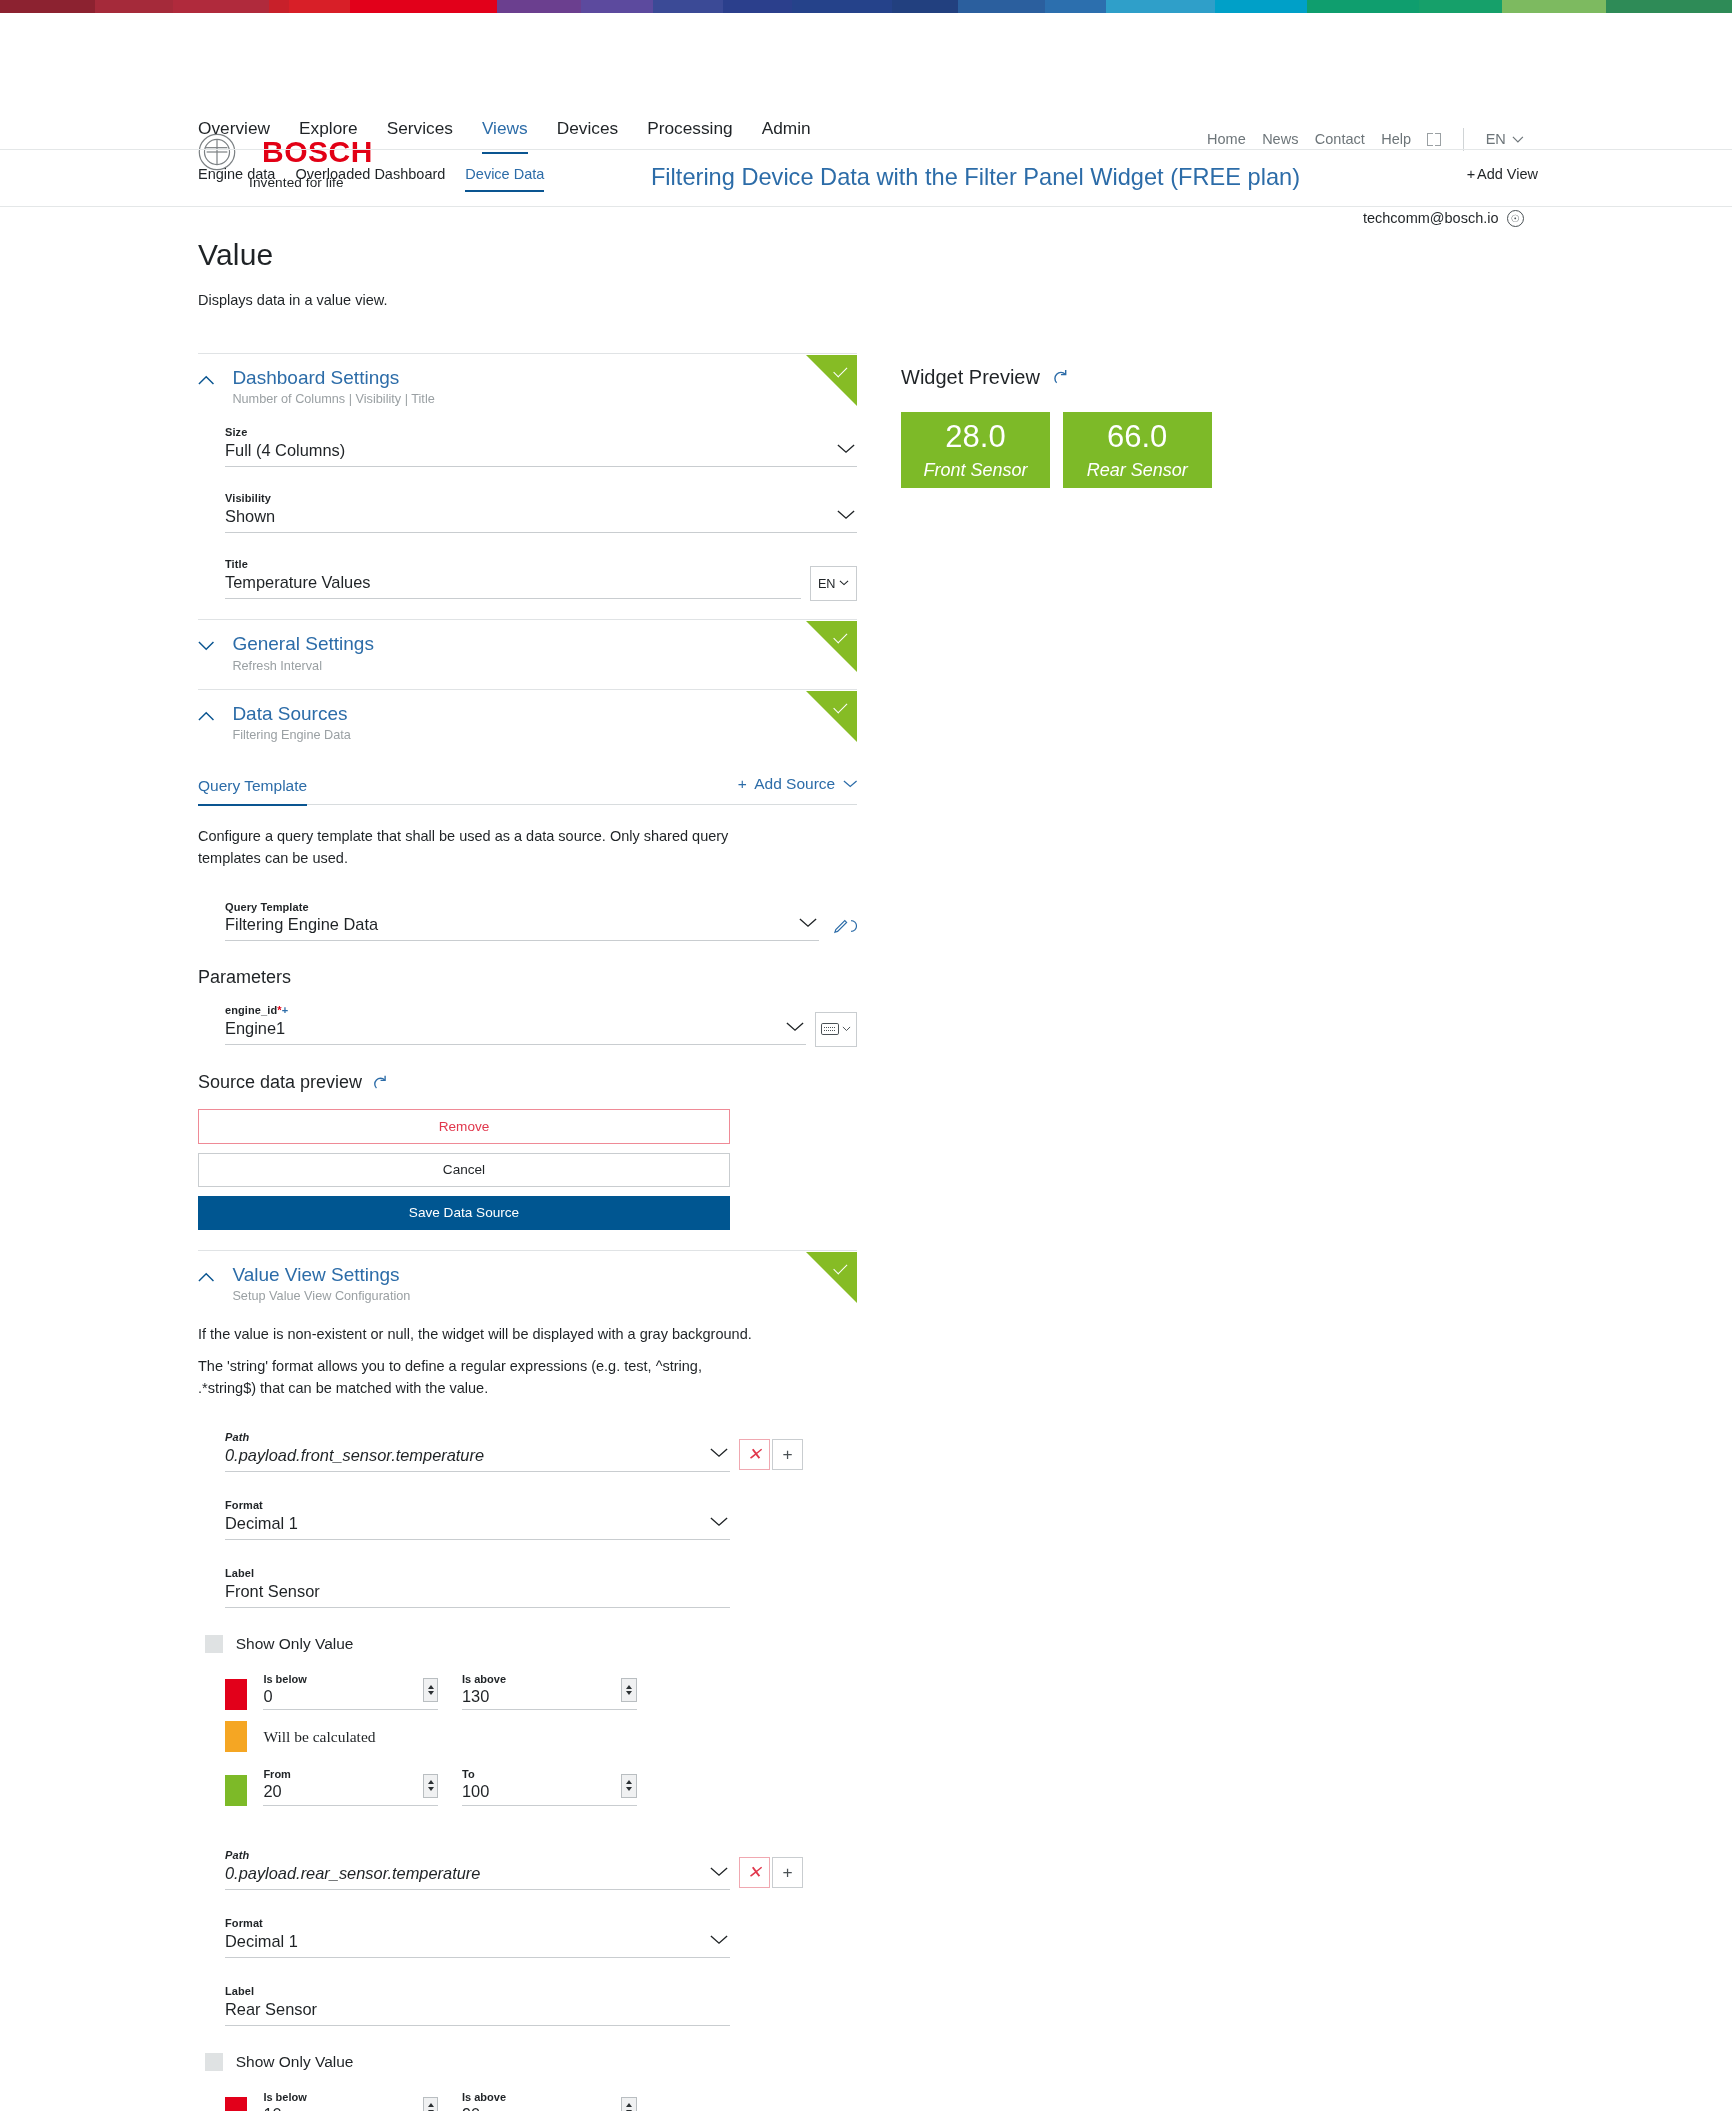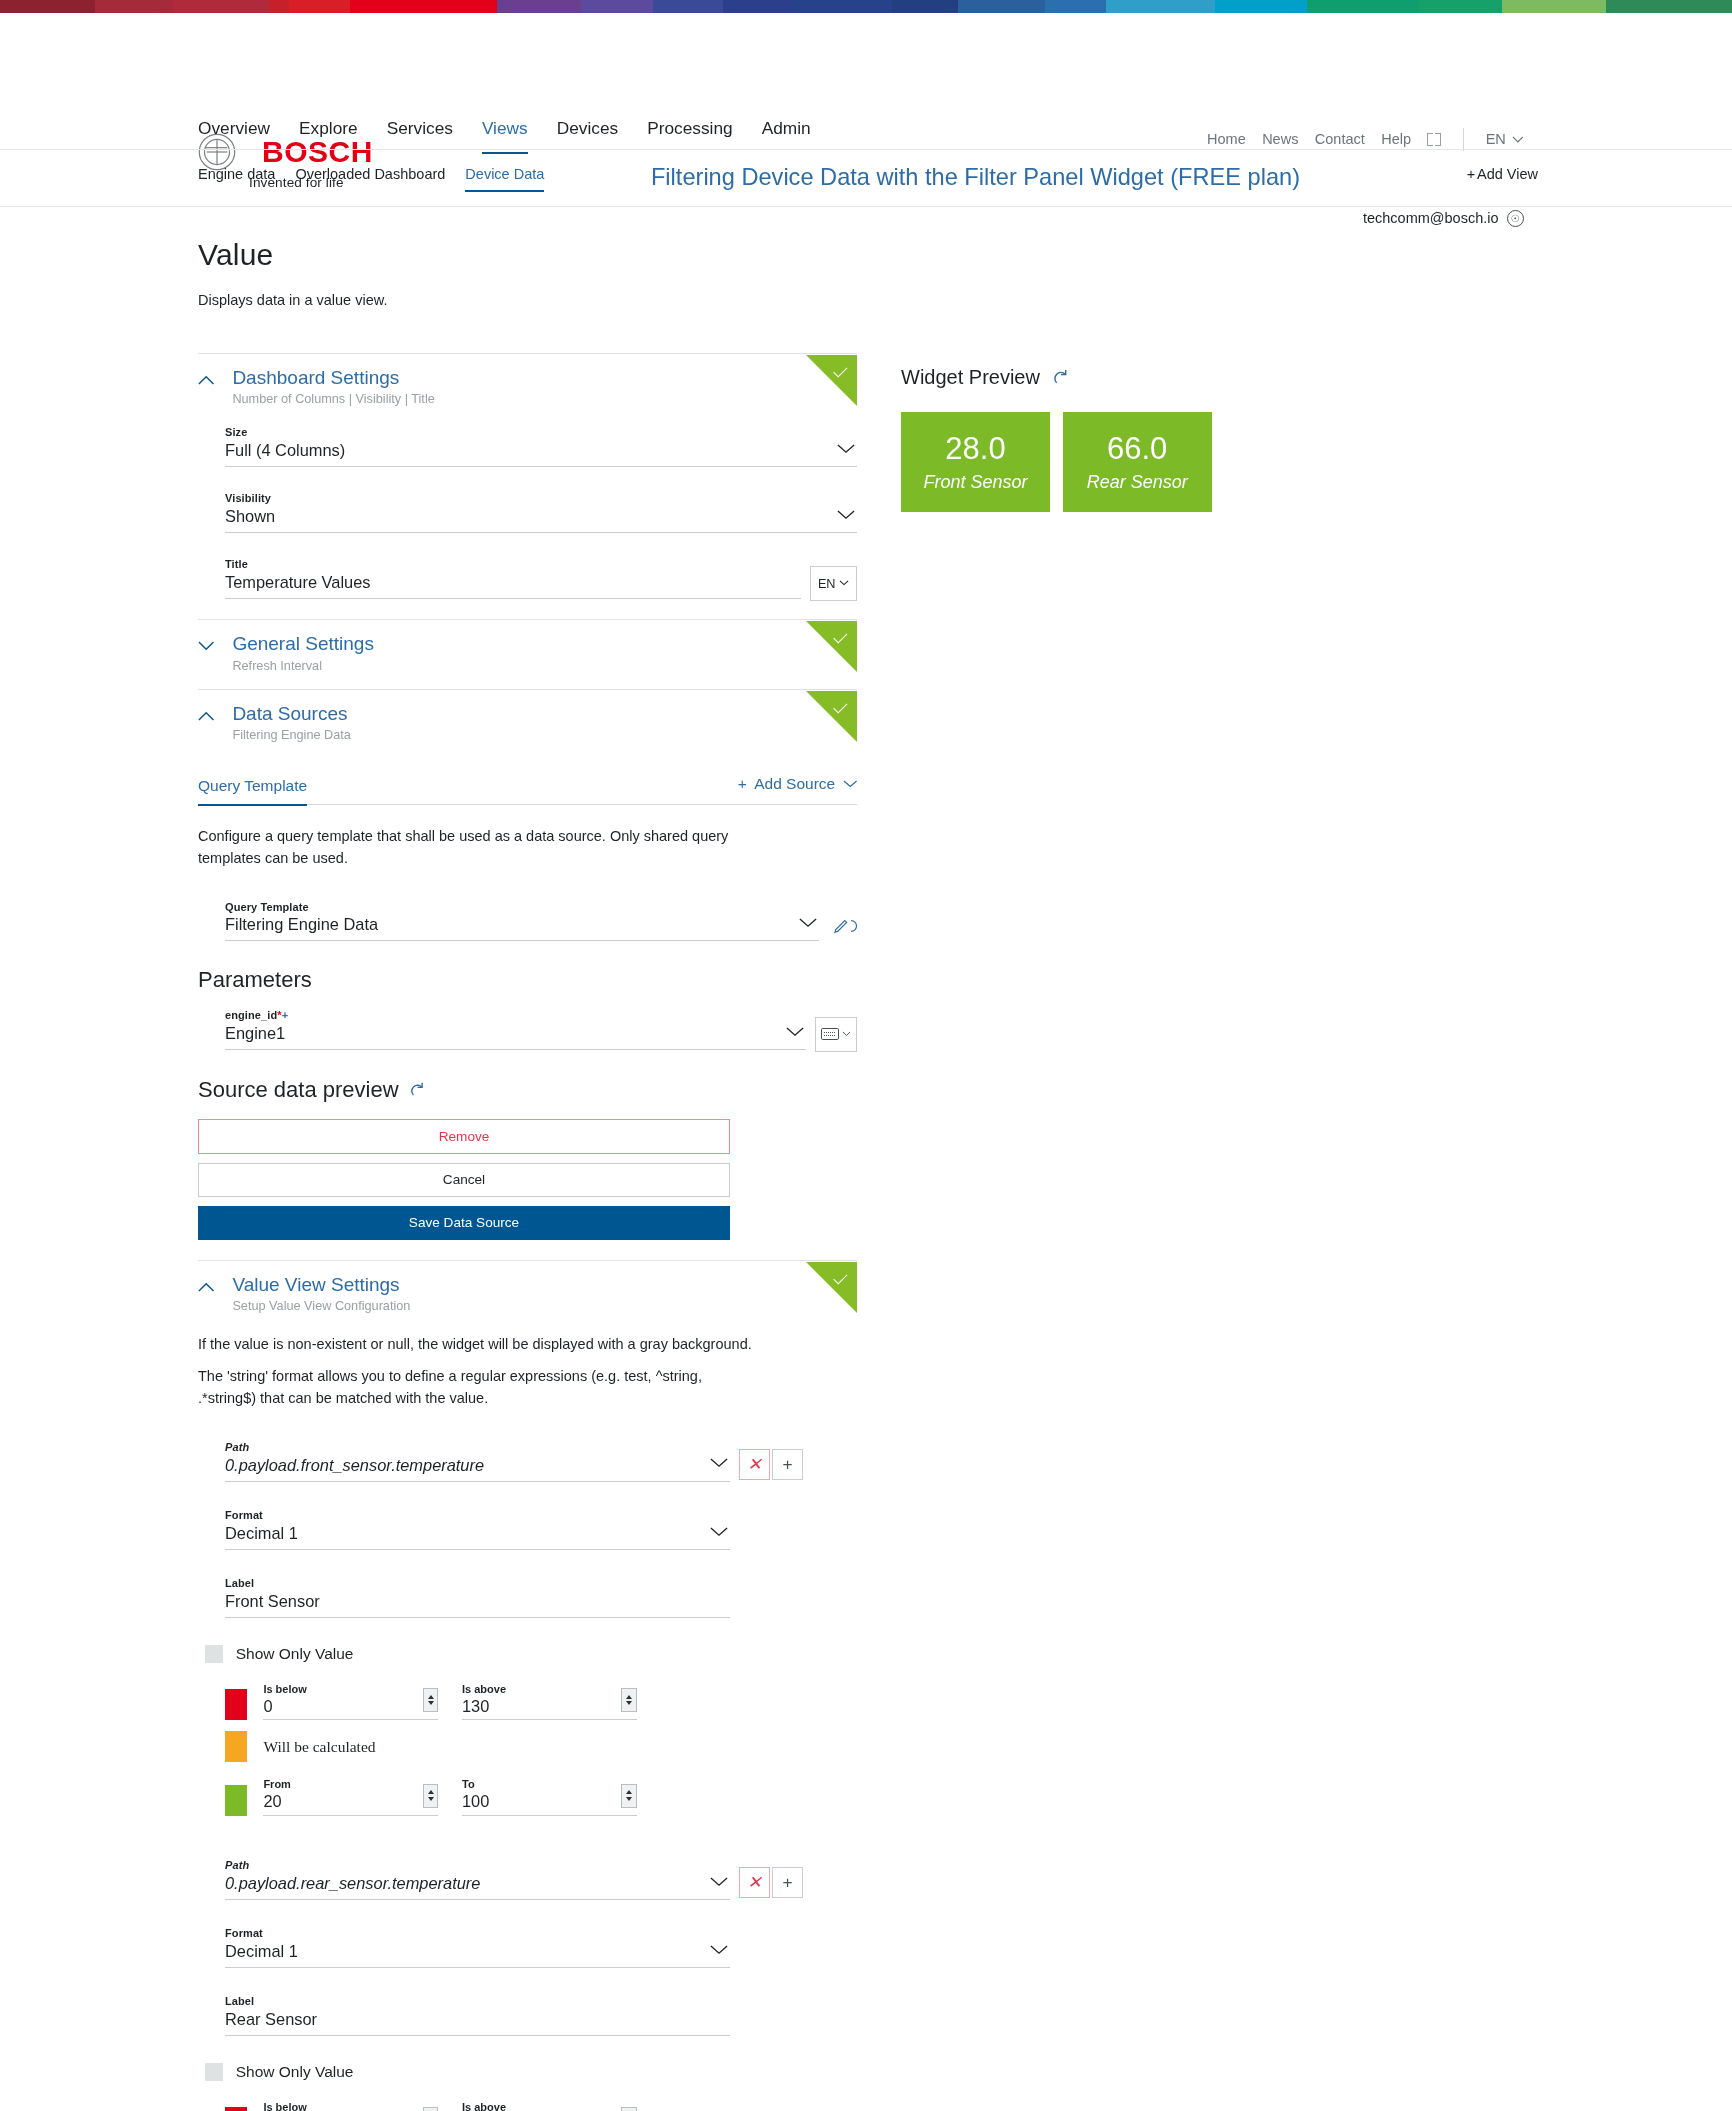--- a/index.html
+++ b/index.html
@@ -172,21 +172,21 @@
   }
   .ds-tab {
     font-size: 15.5px; color: #2c6ca8; padding: 3.6px 0 9px 0;
     border-bottom: 2.7px solid #0a5591; position: relative; top: 1.8px;
   }
   .add-source {
     font-size: 15.5px; color: #2c6ca8; display: flex; align-items: center; gap: 7.3px;
     padding-bottom: 7.3px; cursor: pointer;
   }
   .help-text { font-size: 14.5px; color: #1f2326; line-height: 1.55; margin-bottom: 23.6px; max-width: 564px; }
-  .sub-head { font-size: 22px; color: #1f2326; margin: 25.5px 0 9px 0; font-weight: 400; }
+  .sub-head { font-size: 18px; color: #1f2326; margin: 25.5px 0 9px 0; font-weight: 400; }
   .sub-head-row { display: flex; align-items: center; gap: 9px; margin: 27px 0 3.6px 0; }
 
   .refresh-icon { color: #2c6ca8; display: inline-flex; }
 
   
   .btn-row { display: flex; justify-content: flex-end; gap: 9px; margin-top: 12.7px; flex-direction: column; }
   .btn {
     font-size: 13.6px; padding: 7.3px 13.6px; background: #fff; cursor: pointer;
     border: 0.9px solid #c9cdd0; color: #1f2326; line-height: 1.3;
   }
@@ -229,21 +229,21 @@
   .spin-dn { width:0;height:0;border-left:3.6px solid transparent;border-right:3.6px solid transparent;border-top:4.5px solid #2b3033; }
 
   .calc-row { display: flex; align-items: center; margin: 11px 0 12.7px 0; }
   .calc-text { font-size: 15.5px; color: #1f2326; margin-left: 16.4px; font-family: Liberation Serif, serif; }
 
   
   .wp-title-row { display: flex; align-items: center; gap: 11px; }
   .wp-title { font-size: 20px; color: #1f2326; font-weight: 400; }
   .tiles { display: flex; gap: 12.7px; margin-top: 23.6px; }
   .tile {
-    width: 149px; height: 100px; background: #7dba28;
+    width: 149px; height: 76px; background: #7dba28;
     display: flex; flex-direction: column; align-items: center; justify-content: center;
     color: #ffffff;
   }
   .tile-val { font-size: 31px; font-weight: 400; line-height: 1.1; }
   .tile-lbl { font-size: 18px; font-style: italic; margin-top: 5.5px; }
 </style>
 </head>
 <body>
 
 <div class="supergraphic">

